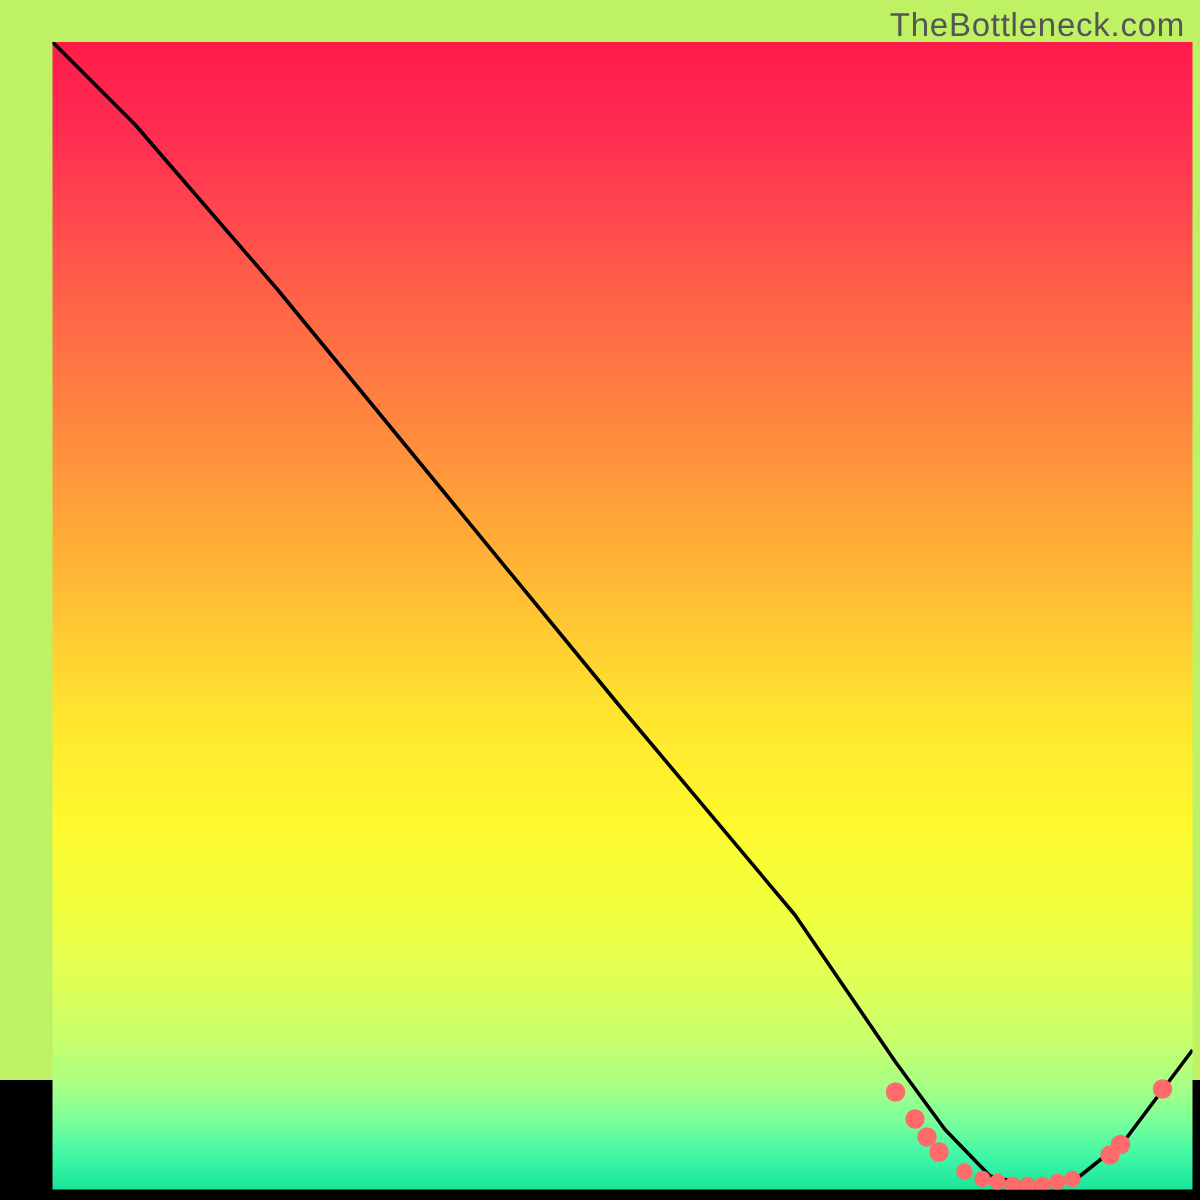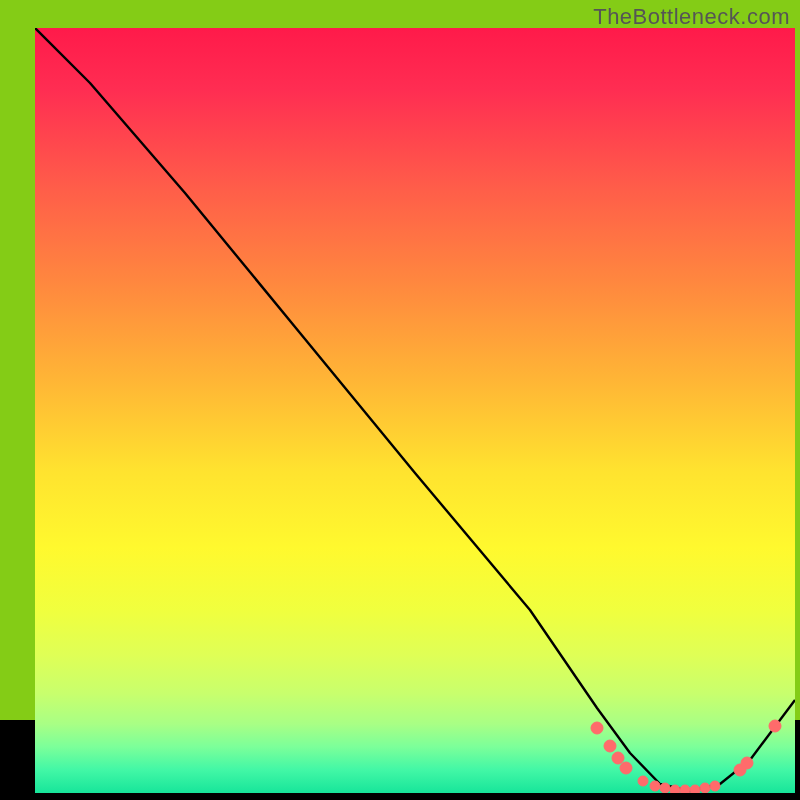--- a/index.html
+++ b/index.html
@@ -7,21 +7,21 @@
     padding: 0;
     background: #000;
     width: 800px;
     height: 800px;
     position: relative;
     font-family: Arial, sans-serif;
   }
   .outer {
     width: 800px;
     height: 720px;
-    background: #84cc16;
+    background: #bef264;
     position: relative;
   }
   .watermark {
     position: absolute;
     top: 4px;
     right: 10px;
     color: #555;
     font-size: 22px;
     font-weight: 500;
     letter-spacing: 0.5px;

